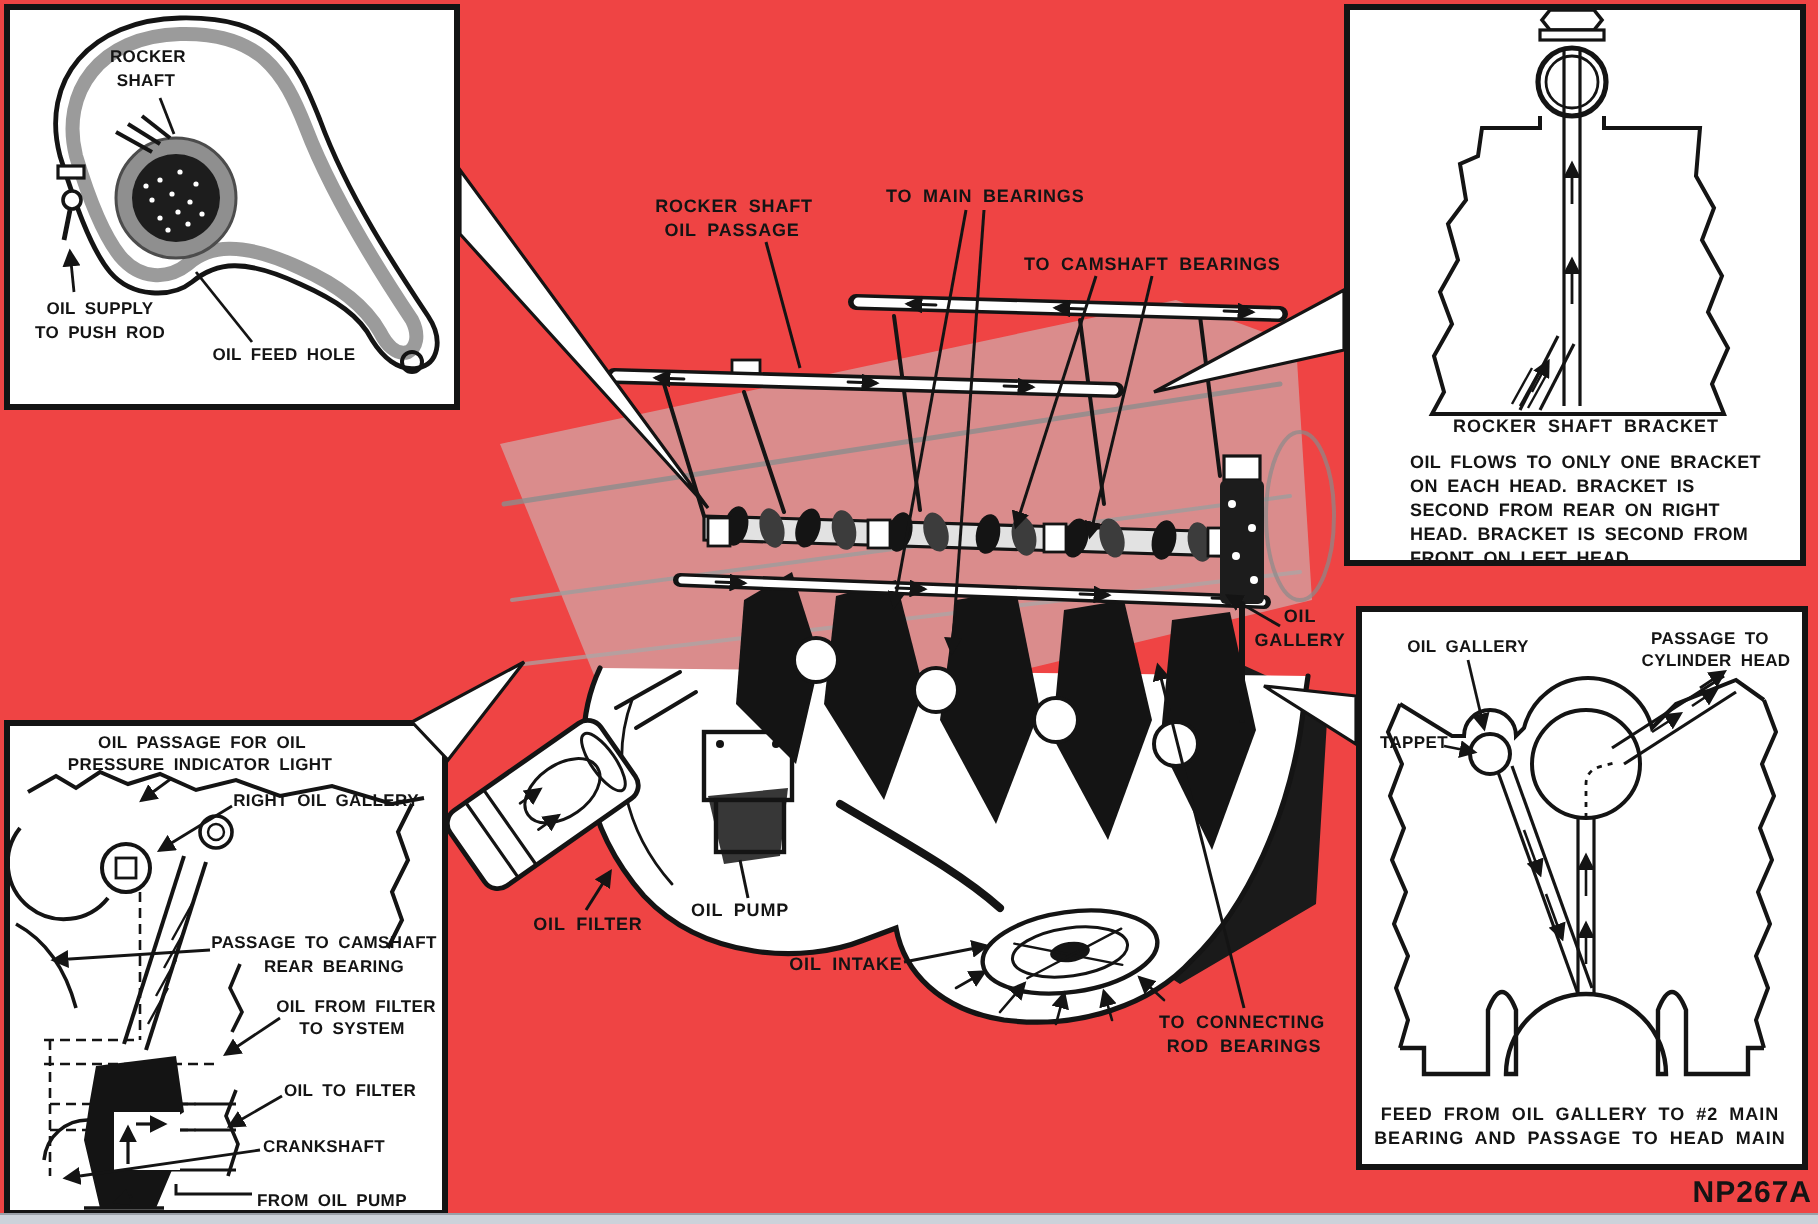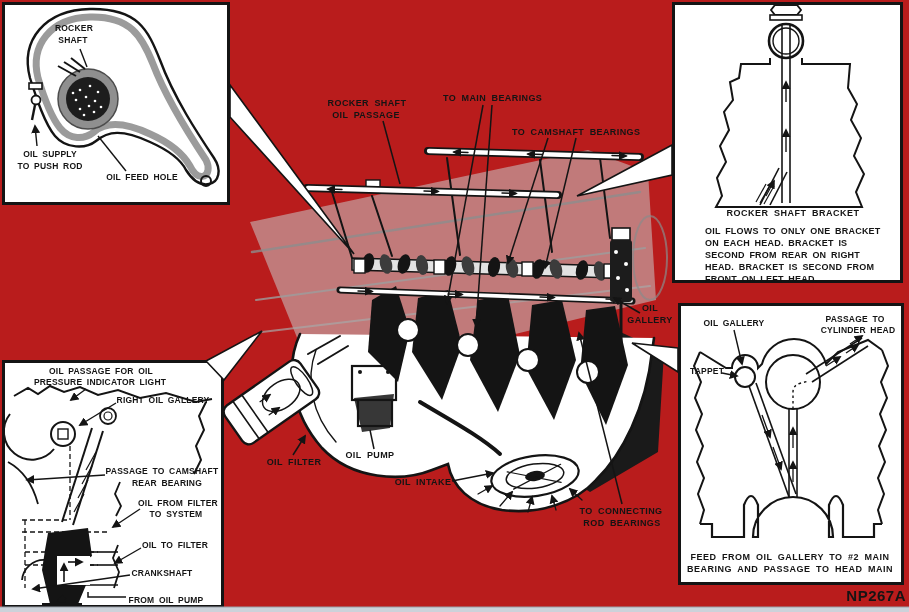--- a/index.html
+++ b/index.html
@@ -1,16 +1,16 @@
 <!DOCTYPE html>
 <html><head>
 <meta charset="utf-8">
 <style>
   html,body{margin:0;padding:0;background:#ffffff;}
-  #page{position:relative;width:909px;height:612px;background:#b91c1c;overflow:hidden;
+  #page{position:relative;width:909px;height:612px;background:#ef4444;overflow:hidden;
         font-family:"Liberation Sans",sans-serif;}
   svg{position:absolute;left:0;top:0;}
   text{fill:#141414;}
   .lbl{font-family:"Liberation Sans",sans-serif;font-size:9px;font-weight:700;
        letter-spacing:.4px;word-spacing:2.5px;}
   .lbl-sm{font-family:"Liberation Sans",sans-serif;font-size:8.5px;font-weight:700;
        letter-spacing:.2px;word-spacing:2px;}
   .para{font-family:"Liberation Sans",sans-serif;font-size:9px;font-weight:700;
        letter-spacing:.2px;word-spacing:2px;}
   .cap{font-family:"Liberation Sans",sans-serif;font-size:9px;font-weight:700;

